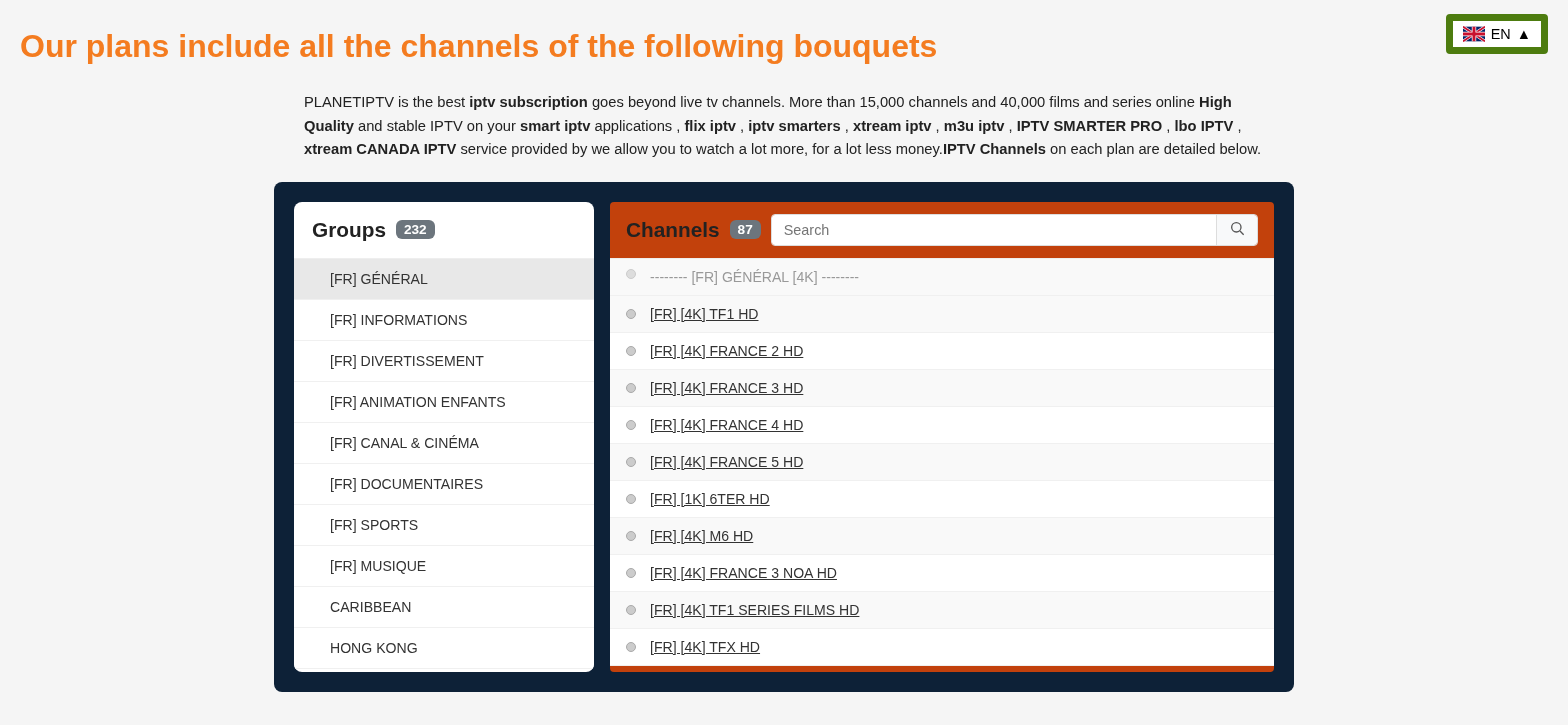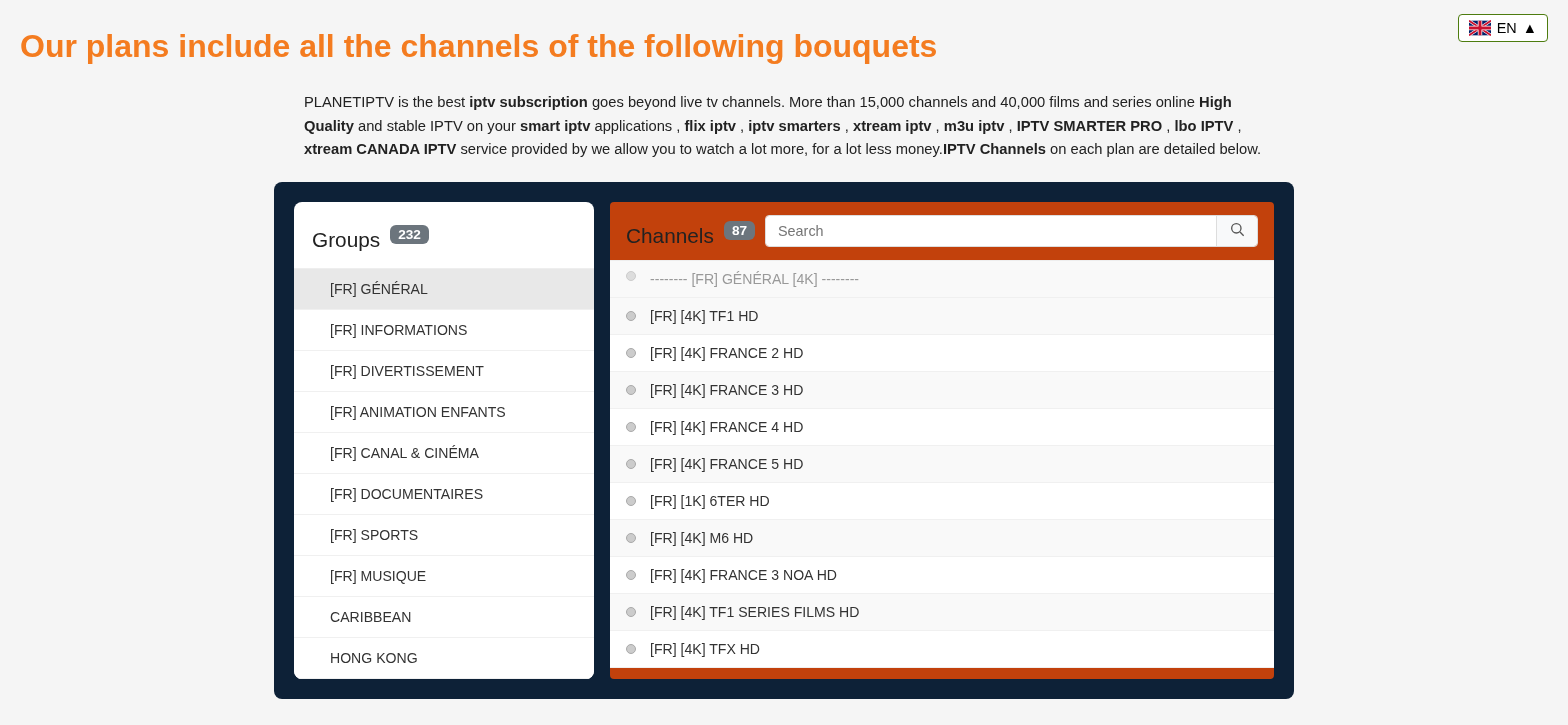--- a/index.html
+++ b/index.html
@@ -35,21 +35,21 @@
     }
 
     
     .lang-selector {
       position: absolute;
       top: 14px;
       right: 20px;
       display: flex;
       align-items: center;
       gap: 6px;
-      border: 1px solid #4d7c0f;
+      border: 7px solid #4d7c0f;
       border-radius: 4px;
       padding: 5px 10px;
       background: white;
       cursor: pointer;
       font-size: 0.9rem;
       font-weight: 500;
     }
 
     .flag-icon {
       width: 22px;
@@ -84,23 +84,22 @@
     .panel-header {
       padding: 16px 18px;
       display: flex;
       align-items: center;
       gap: 10px;
       border-bottom: 1px solid #eee;
     }
 
     .panel-title {
       font-size: 1.3rem;
-      font-weight: normal;
+      font-weight: bold;
       color: #222;
-      margin-top: 10px;
     }
 
     .badge {
       background: #6c757d;
       color: white;
       border-radius: 6px;
       padding: 2px 8px;
       font-size: 0.85rem;
       font-weight: 600;
     }
@@ -185,20 +184,21 @@
     }
 
     .channel-item {
       display: flex;
       align-items: center;
       padding: 10px 16px;
       font-size: 0.88rem;
       color: #333;
       border-bottom: 1px solid #f0f0f0;
       background: white;
+      text-decoration: underline;
     }
 
     .channel-item:nth-child(even) {
       background: #f9f9f9;
     }
 
     .channel-dot {
       width: 10px;
       height: 10px;
       border-radius: 50%;

